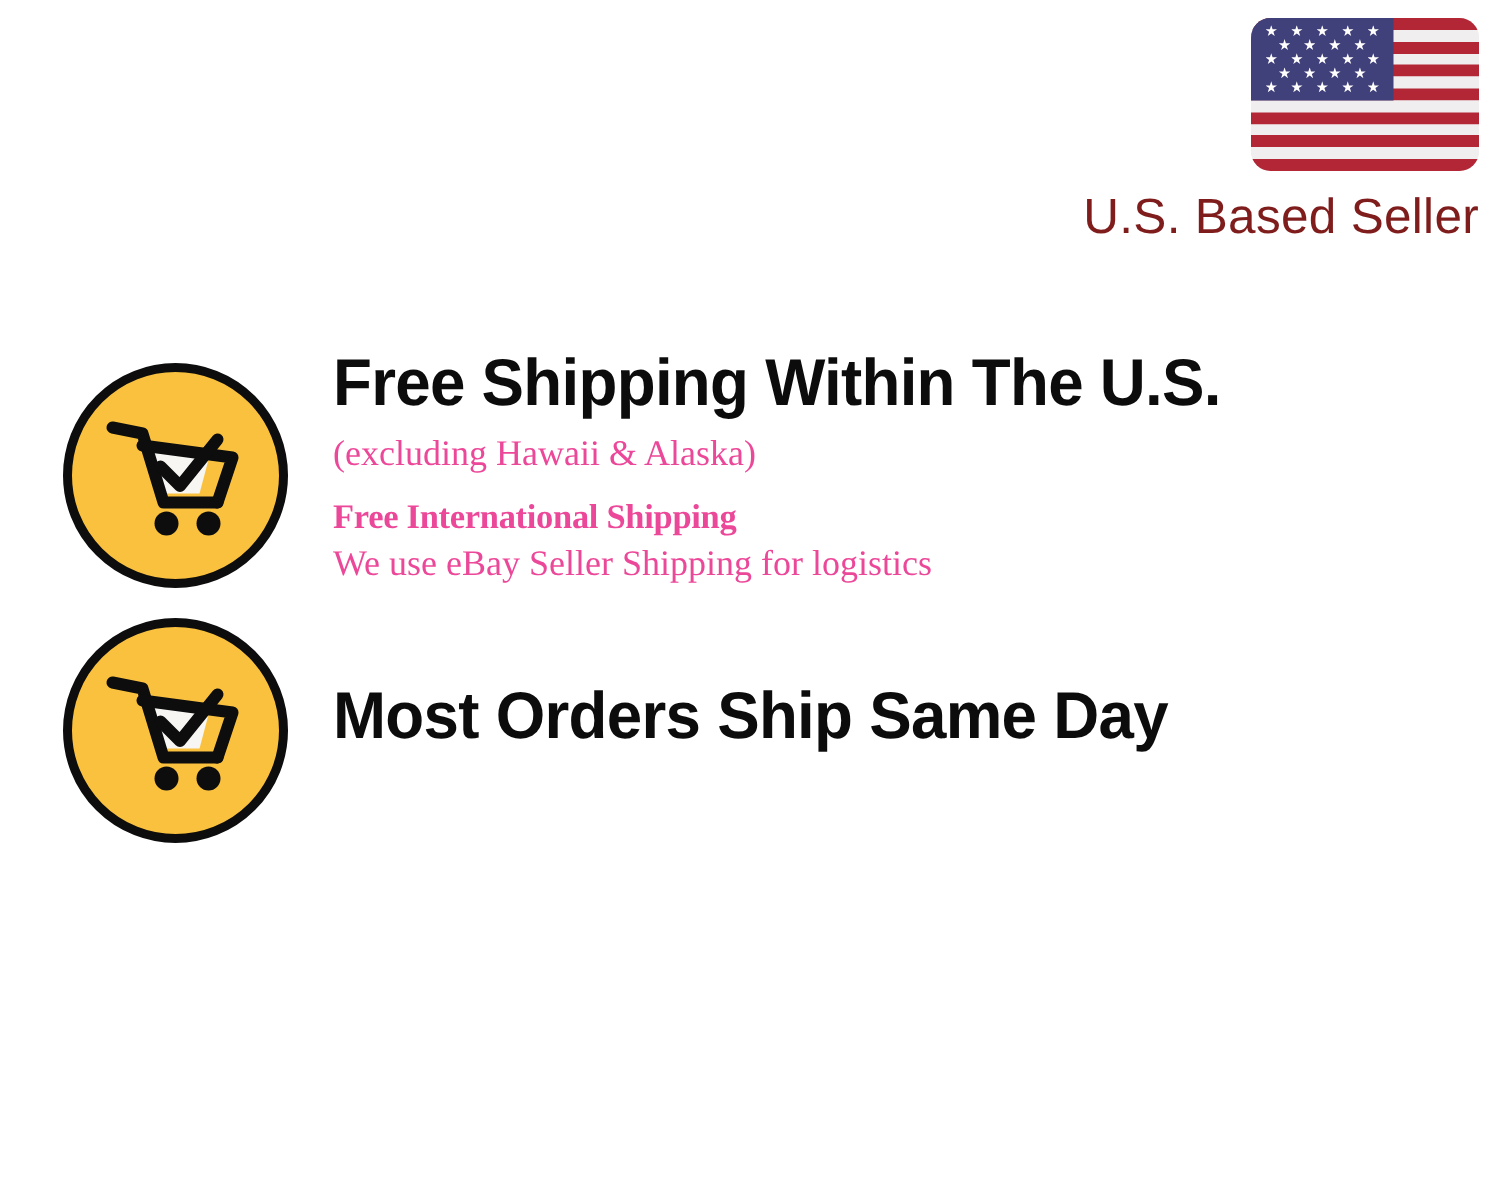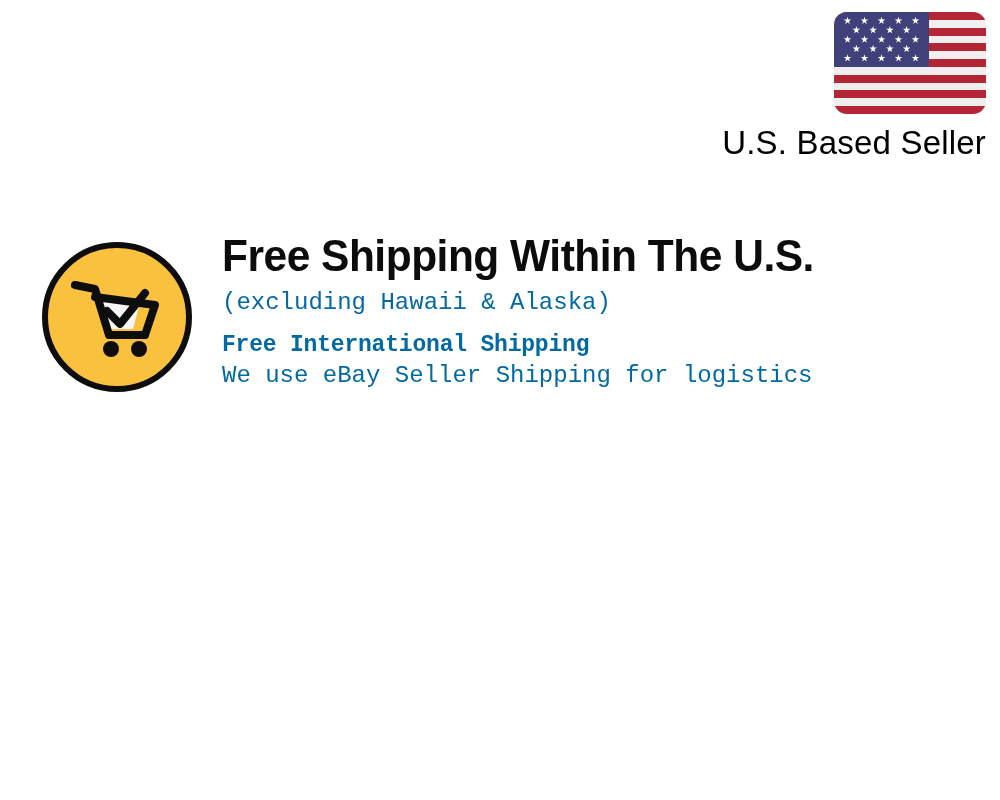--- a/index.html
+++ b/index.html
@@ -110,21 +110,21 @@
     background: #ffffff;
     clip-path: polygon(50% 0%, 61% 35%, 98% 35%, 68% 57%, 79% 91%, 50% 70%, 21% 91%, 32% 57%, 2% 35%, 39% 35%);
   }
 
   .seller-text {
     margin-top: 6px;
     font-family: "Liberation Sans", sans-serif;
     font-weight: 400;
     font-size: 33px;
     letter-spacing: 0.2px;
-    color: #000000;
+    color: #7f1d1d;
     white-space: nowrap;
     text-align: right;
   }
 
   
   .features {
     position: absolute;
     top: 230px;
     left: 0;
     width: 825px;
@@ -172,25 +172,25 @@
     font-size: 44px;
     line-height: 1.08;
     letter-spacing: -0.5px;
     color: #0c0c0c;
     white-space: nowrap;
     transform: scaleX(0.965);
     transform-origin: left center;
   }
   .subline {
     margin-top: 8px;
-    font-family: Liberation Mono, monospace;
+    font-family: Liberation Serif, serif;
     font-weight: 400;
     font-size: 24px;
     line-height: 1.25;
-    color: #0369a1;
+    color: #ec4899;
     white-space: nowrap;
   }
   .subline.bold {
     font-weight: 700;
     margin-top: 13px;
     font-size: 23px;
     letter-spacing: -0.2px;
   }
   .subline.tight { margin-top: 2px; }
 </style>
@@ -274,14 +274,29 @@
     </div>
     <div class="feature-text">
       <div class="headline">Free Shipping Within The U.S.</div>
       <div class="subline">(excluding Hawaii &amp; Alaska)</div>
       <div class="subline bold">Free International Shipping</div>
       <div class="subline tight">We use eBay Seller Shipping for logistics</div>
     </div>
   </div>
 
 
+  <div class="feature feature-3">
+    <div class="badge">
+      <svg width="96" height="84" viewBox="0 0 96 84" aria-hidden="true">
+        <polygon points="30,24 72,24 64,54 36,54" fill="#f7f6f3"></polygon>
+        <path d="M6 10 L26 14 L40 60 L76 60" fill="none" stroke="#0d0d0d" stroke-width="8" stroke-linecap="round" stroke-linejoin="round"></path>
+        <path d="M26 22 L86 30 L76 60" fill="none" stroke="#0d0d0d" stroke-width="8" stroke-linecap="round" stroke-linejoin="round"></path>
+        <path d="M38 36 L51 49 L76 18" fill="none" stroke="#0d0d0d" stroke-width="8" stroke-linecap="round" stroke-linejoin="round"></path>
+        <circle cx="42" cy="74" r="8" fill="#0d0d0d"></circle>
+        <circle cx="70" cy="74" r="8" fill="#0d0d0d"></circle>
+      </svg>
+    </div>
+    <div class="feature-text">
+      <div class="headline">Most Orders Ship Same Day</div>
+    </div>
+  </div>
 
 </div>
 
 </body></html>

